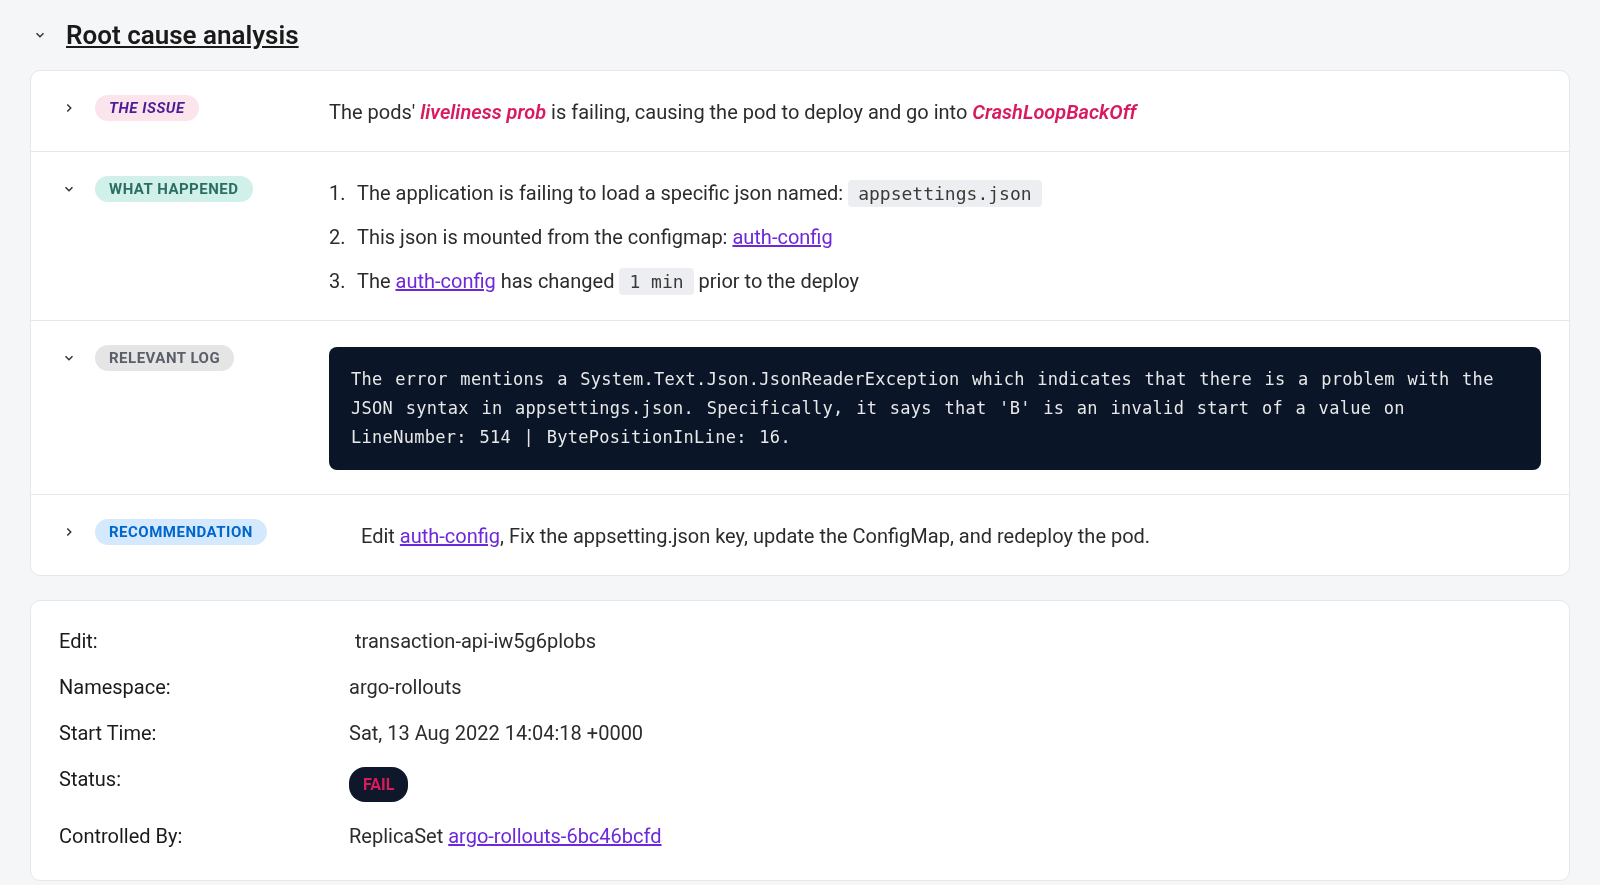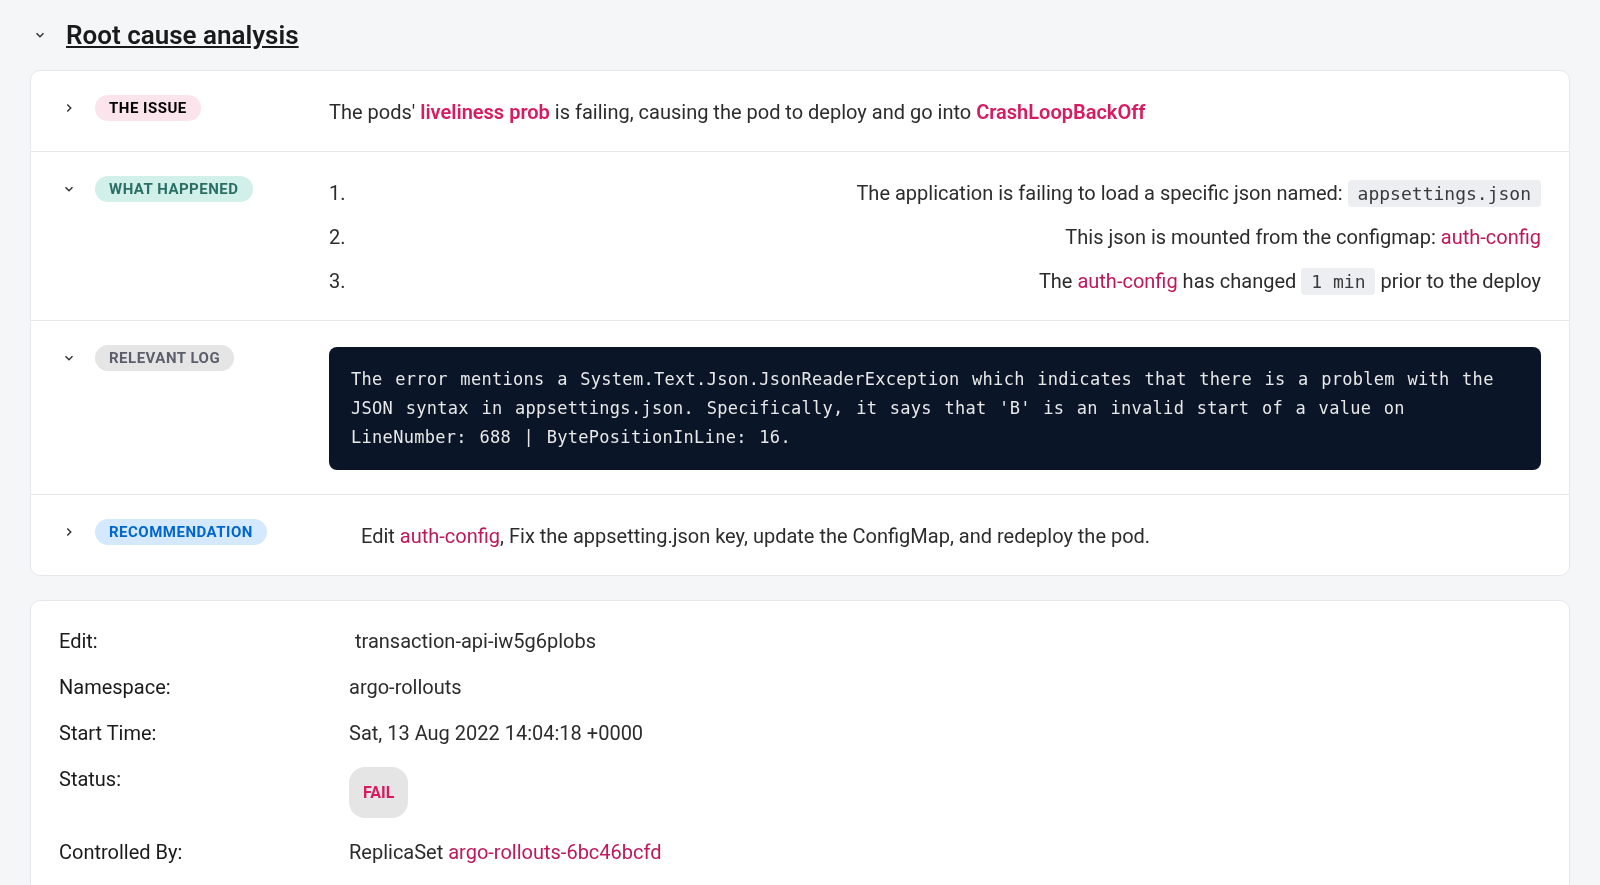--- a/index.html
+++ b/index.html
@@ -87,55 +87,58 @@
       display: inline-block;
       padding: 4px 14px;
       border-radius: 16px;
       font-size: 15px;
       font-weight: 700;
       letter-spacing: 0.5px;
     }
     
     .badge-pink {
       background: #fce4ec;
-      color: #000000;
+      color: #4c1d95;
+      font-style: italic;
     }
     
     .badge-teal {
       background: #d1f0ea;
       color: #2b6f64;
     }
     
     .badge-gray {
       background: #e5e5e5;
       color: #5a5f6b;
     }
     
     .badge-blue {
       background: #d4e9fd;
       color: #0066cc;
     }
     
     .badge-fail {
-      background: #e5e5e5;
+      background: #0f172a;
       color: #d81b60;
-      padding: 16px 14px;
+      padding: 8px 14px;
       border-radius: 16px;
       font-size: 16px;
       font-weight: 700;
       display: inline-block;
     }
     
     .text-pink {
       color: #d81b60;
       font-weight: 600;
+      font-style: italic;
     }
     
     .link {
-      color: #be185d;
+      color: #6d28d9;
+      text-decoration: underline;
       cursor: pointer;
     }
     
     .code-inline {
       background: #eceef1;
       padding: 3px 10px;
       border-radius: 4px;
       font-family: 'SF Mono', Monaco, Menlo, Consolas, monospace;
       font-size: 18px;
       color: #3a3a3a;
@@ -145,21 +148,20 @@
       list-style: none;
       counter-reset: item;
       padding-left: 0;
     }
     
     ol.numbered li {
       counter-increment: item;
       margin-bottom: 14px;
       padding-left: 28px;
       position: relative;
-      text-align: right;
     }
     
     ol.numbered li:last-child {
       margin-bottom: 0;
     }
     
     ol.numbered li::before {
       content: counter(item) ".";
       position: absolute;
       left: 0;
@@ -261,21 +263,21 @@
   <div class="section">
     <div class="section-header">
       <span class="chevron-icon">
         <svg viewBox="0 0 24 24">
             <polyline points="6 9 12 15 18 9"></polyline>
           </svg>
       </span>
       <span class="badge badge-gray">RELEVANT LOG</span>
     </div>
     <div class="section-content">
-      <div class="log-block">The error mentions a System.Text.Json.JsonReaderException which indicates that there is a problem with the JSON syntax in   appsettings.json. Specifically, it says that 'B' is an invalid start of a value on LineNumber: 688 | BytePositionInLine: 16.</div>
+      <div class="log-block">The error mentions a System.Text.Json.JsonReaderException which indicates that there is a problem with the JSON syntax in   appsettings.json. Specifically, it says that 'B' is an invalid start of a value on LineNumber: 514 | BytePositionInLine: 16.</div>
     </div>
   </div>
 
   <div class="section">
     <div class="section-header">
       <span class="chevron-icon">
         <svg viewBox="0 0 24 24">
             <polyline points="9 6 15 12 9 18"></polyline>
           </svg>
       </span>

